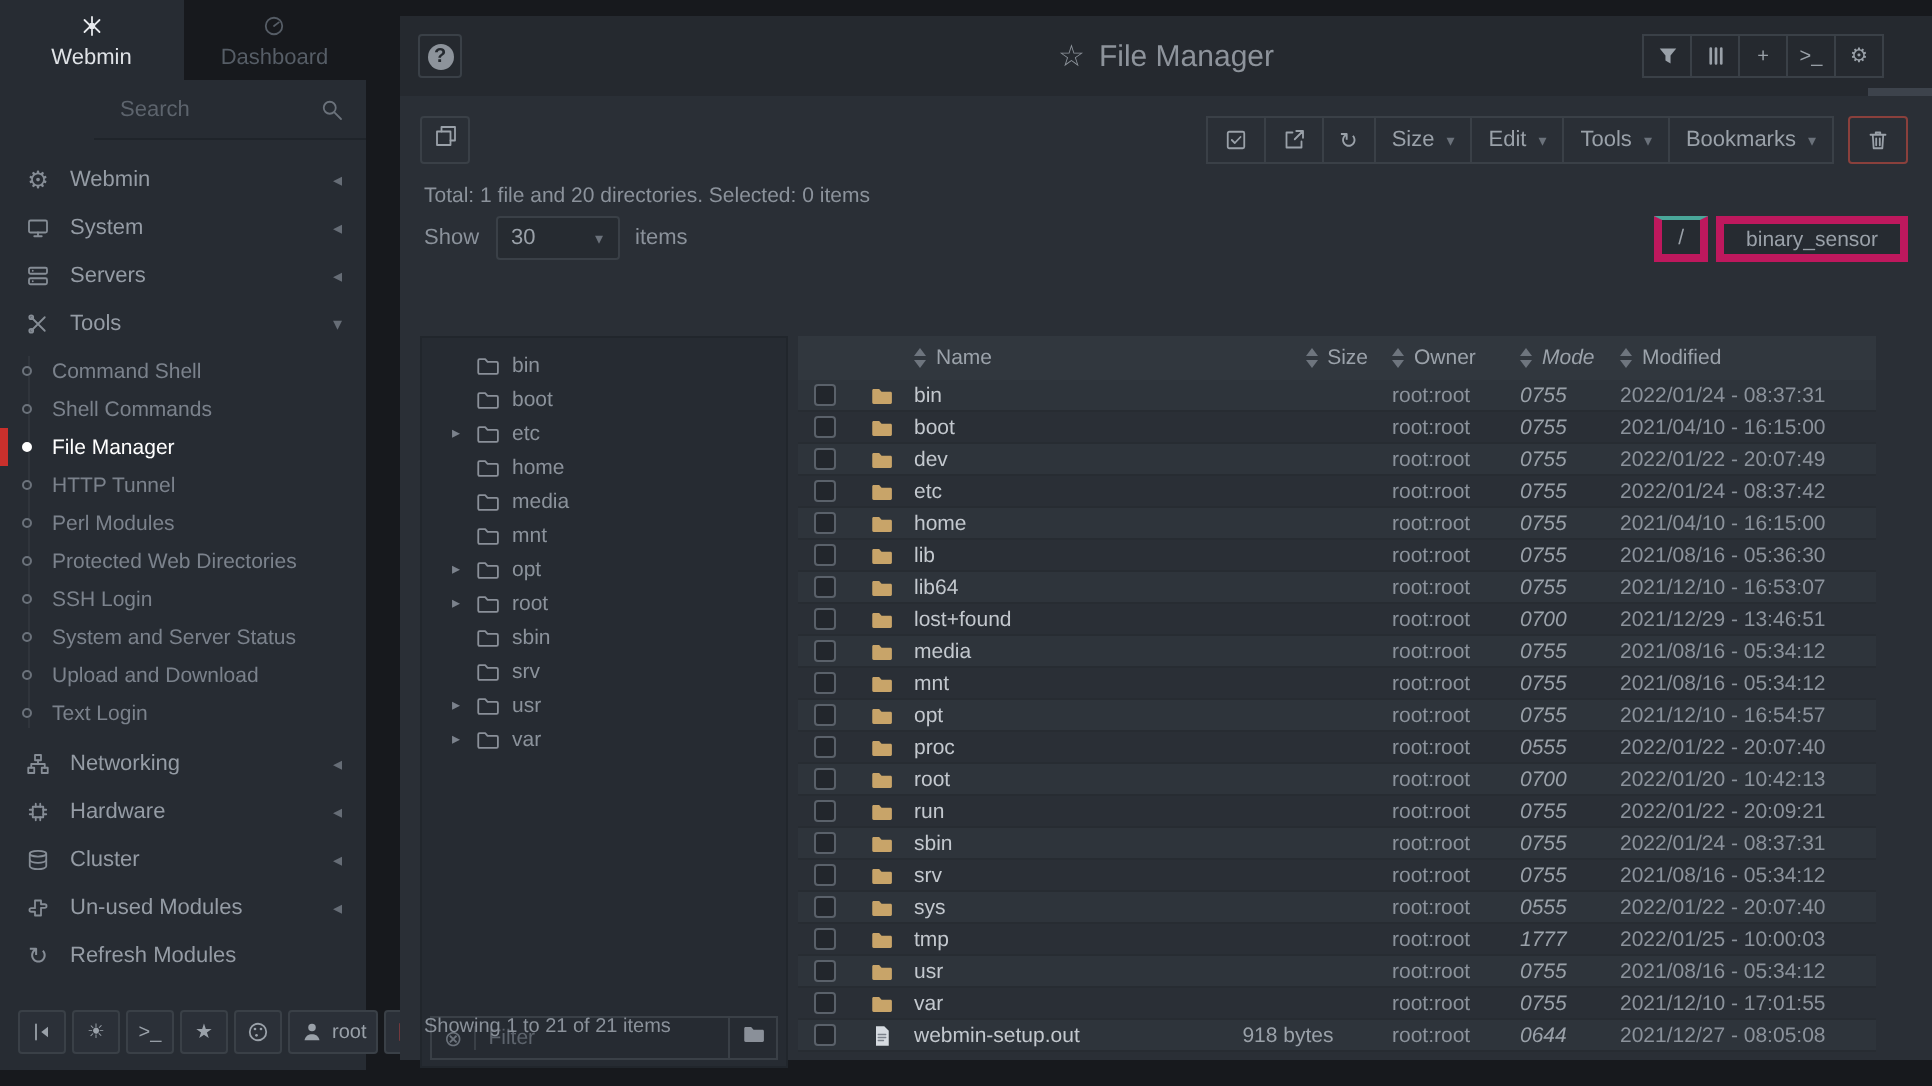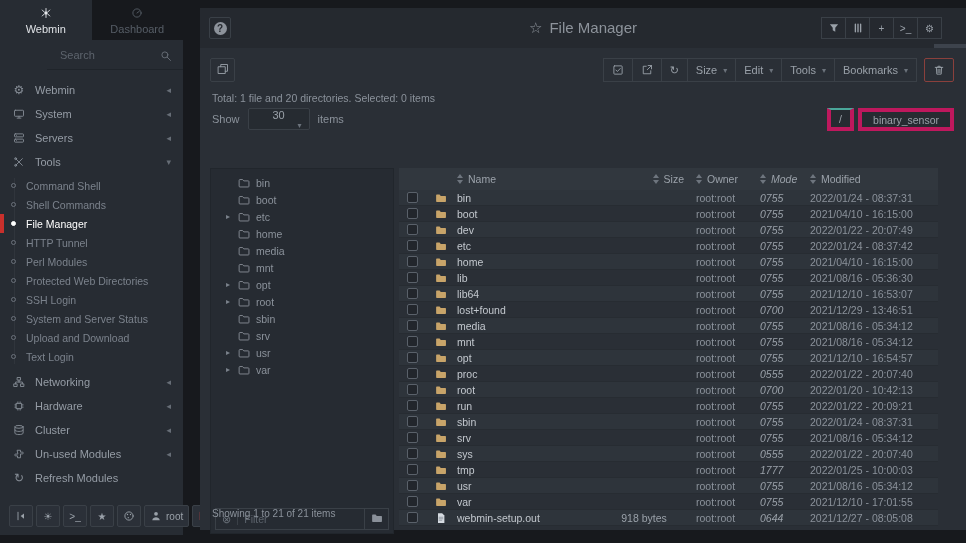--- a/index.html
+++ b/index.html
@@ -70,21 +70,21 @@
   .tb-btn { height:24px; min-width:27px; padding:0 8px; border:1px solid #3a4047; margin-left:-1px;
     background:transparent; color:#9aa1a9; font-size:11px; display:flex; align-items:center;
     justify-content:center; gap:6px; cursor:pointer; font-family:inherit; }
   .tb-btn .mcaret { font-size:8px; color:#6b727b; }
   .tb-btn.trash { margin-left:7px; border:1px solid #8a403c; border-radius:2px; }
 
   .status-line { position:absolute; top:44px; left:12px; font-size:10.5px; color:#8b929b; }
   .show-row { position:absolute; top:60px; left:12px; right:12px; height:24px; font-size:11px; color:#8b929b; }
   .show-row .inline { display:flex; align-items:center; gap:8px; }
   .select-box { width:62px; height:22px; border:1px solid #3a4047; background:#262b31; border-radius:2px;
-    display:flex; align-items:center; padding:0 7px; color:#9aa1a9; cursor:pointer;flex-direction:column; }
+    display:flex; align-items:center; padding:0 7px; color:#9aa1a9; cursor:pointer; }
   .select-box .scaret { margin-left:auto; font-size:8px; color:#6b727b; }
   .path-group { position:absolute; right:0; top:0; display:flex; gap:4px; }
   .path-btn { height:23px; border:4px solid #be185d; background:#262b31; color:#9aa1a9;
     font-size:10.5px; padding:0 11px; display:flex; align-items:center; cursor:pointer; }
   .path-btn.root { border-top:2px solid #4aa79a; width:27px; justify-content:center; padding:0; }
 
   .split { position:absolute; top:92px; left:10px; right:28px; height:366px; display:flex;margin-top:28px; }
   .tree-pane { width:184px; position:relative; background:#262b32; border:1px solid #21262c; margin-right:5px; }
   .tree-list { padding-top:5px; }
   .tree-item { height:17px; display:flex; align-items:center; gap:6px; padding-left:13px;

